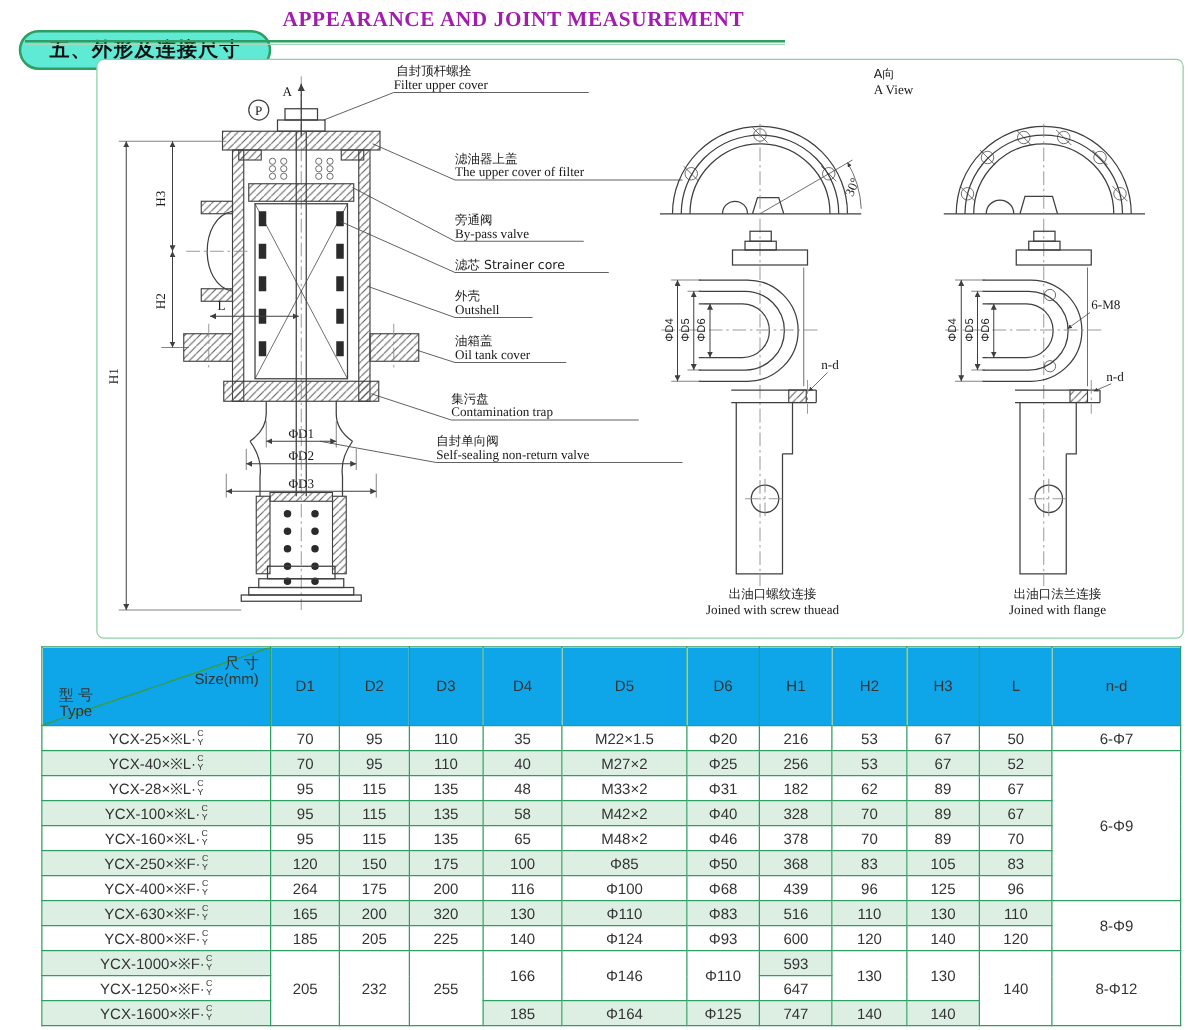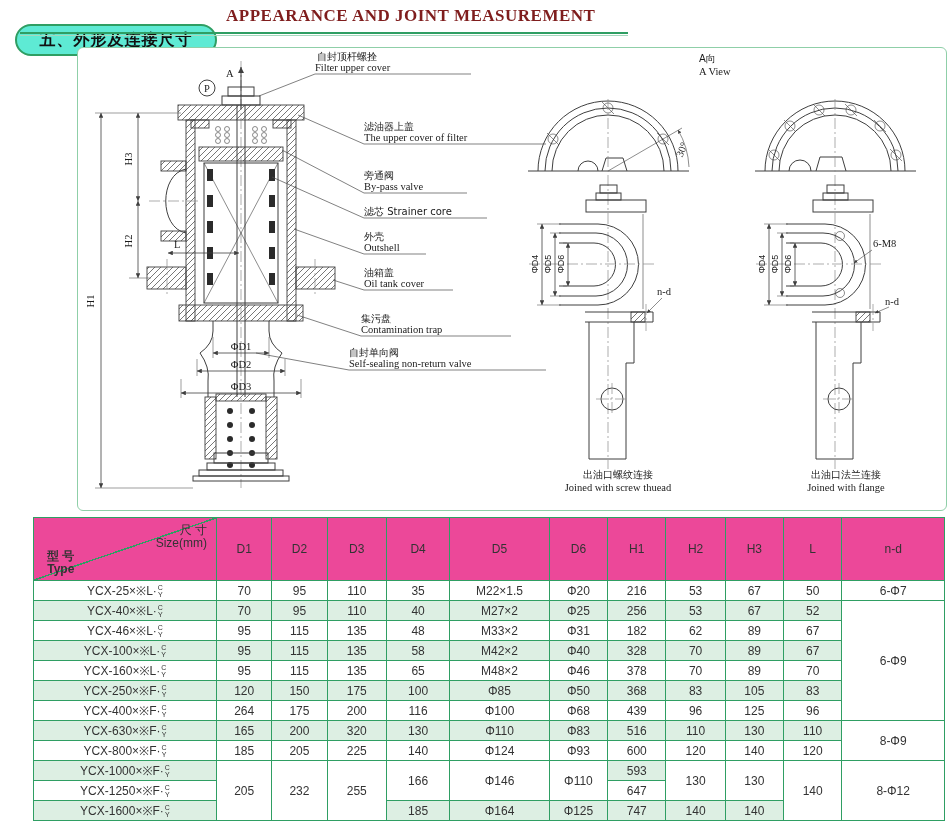--- a/index.html
+++ b/index.html
@@ -3,40 +3,40 @@
 <meta charset="utf-8">
 <style>
   html,body{margin:0;padding:0;background:#fff;}
   .page{position:relative;width:950px;height:824px;background:#fff;overflow:hidden;
         font-family:"Liberation Sans",sans-serif;color:#222;}
   
   .pill{position:absolute;left:15px;top:3px;width:198px;height:28px;border:2px solid #2f9e63;
         border-radius:16px;background:#5eead4;display:flex;align-items:center;justify-content:center;
         font-size:16px;font-weight:bold;letter-spacing:1px;color:#111;margin-top:21px;}
   .title-en{position:absolute;left:226px;top:6px;font:bold 17px "Liberation Serif",serif;
-        letter-spacing:.5px;color:#7f1d1d;}
+        letter-spacing:.5px;color:#a21caf;}
   .title-rule{position:absolute;left:20px;top:32px;width:608px;height:2px;background:#2f9e63;}
   .title-rule2{position:absolute;left:20px;top:35px;width:608px;height:1px;background:#a6d7bd;}
   
   .panel{position:absolute;left:77px;top:47px;width:868px;height:462px;border:1px solid #8fcfa8;
         border-radius:6px;background:#fff;}
   
   .dim-table{position:absolute;left:33px;top:517px;border-collapse:collapse;table-layout:fixed;width:912px;}
   .dim-table td,.dim-table th{border:1px solid #2f9e63;font:12px "Liberation Sans",sans-serif;
         font-weight:normal;text-align:center;vertical-align:middle;padding:0;height:19px;color:#333;
         background:#fff;white-space:nowrap;overflow:hidden;}
-  .dim-table thead th{height:62px;background:#ec4899;}
+  .dim-table thead th{height:62px;background:#0ea5e9;}
   .dim-table tr.alt td{background:#ddefe3;}
   .dim-table td.m{background:#fff;}
   .dim-table tr.alt td.m{background:#fff;}
   th.corner{position:relative;}
   .corner .diag{position:absolute;inset:0;background:linear-gradient(to bottom right,
         transparent 49.4%,#2f9e63 49.4%,#2f9e63 50.6%,transparent 50.6%);}
   .corner .sz{position:absolute;top:6px;right:9px;text-align:right;line-height:13px;}
-  .corner .tp{position:absolute;bottom:4px;left:13px;text-align:right;line-height:13px;font-weight:bold;}
+  .corner .tp{position:absolute;bottom:4px;left:13px;text-align:center;line-height:13px;}
   .cy{display:inline-flex;flex-direction:column;font-size:7px;line-height:6.5px;
       vertical-align:middle;margin-left:1px;font-style:normal;}
   .cy i{font-style:normal;}
   
   .ln{fill:none;stroke:#3f3f3f;stroke-width:1;}
   .lnt{fill:none;stroke:#3f3f3f;stroke-width:.6;}
   .lne{fill:none;stroke:#5a5a5a;stroke-width:.6;}
   .cl{fill:none;stroke:#8a8a8a;stroke-width:.7;stroke-dasharray:11 3 2 3;}
   .dim{stroke:#3f3f3f;stroke-width:.8;marker-start:url(#mA);marker-end:url(#mA);}
   .ldr{fill:none;stroke:#4a4a4a;stroke-width:.7;}
@@ -416,21 +416,21 @@
           <td>40</td>
           <td>M27×2</td>
           <td>Φ25</td>
           <td>256</td>
           <td>53</td>
           <td>67</td>
           <td>52</td>
         <td class="m" rowspan="6">6-Φ9</td>
       </tr>
       <tr>
-        <td class="ty"><span>YCX-46×※L·</span><span class="cy">
+        <td class="ty"><span>YCX-28×※L·</span><span class="cy">
               <i>C</i>
               <i>Y</i>
             </span></td>
         <td>95</td>
           <td>115</td>
           <td>135</td>
           <td>48</td>
           <td>M33×2</td>
           <td>Φ31</td>
           <td>182</td>

